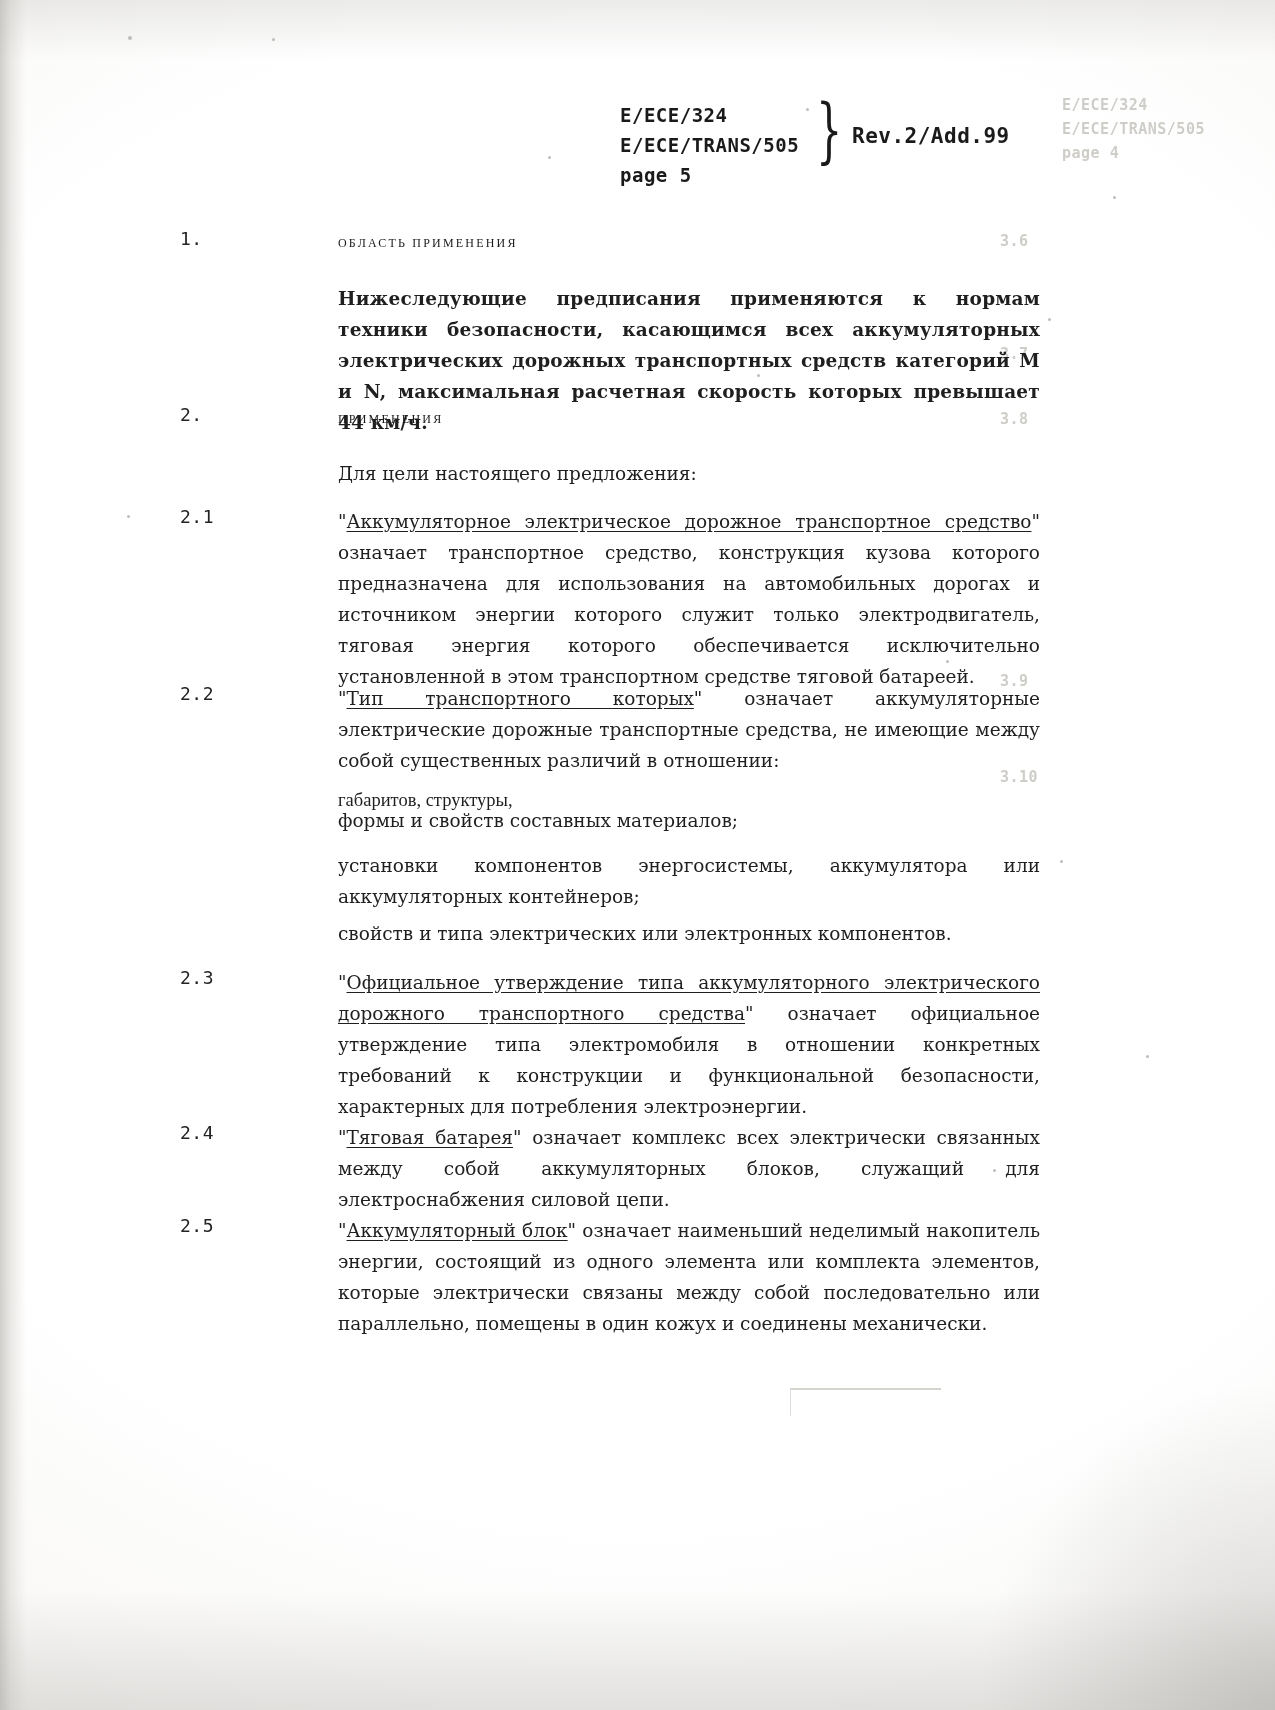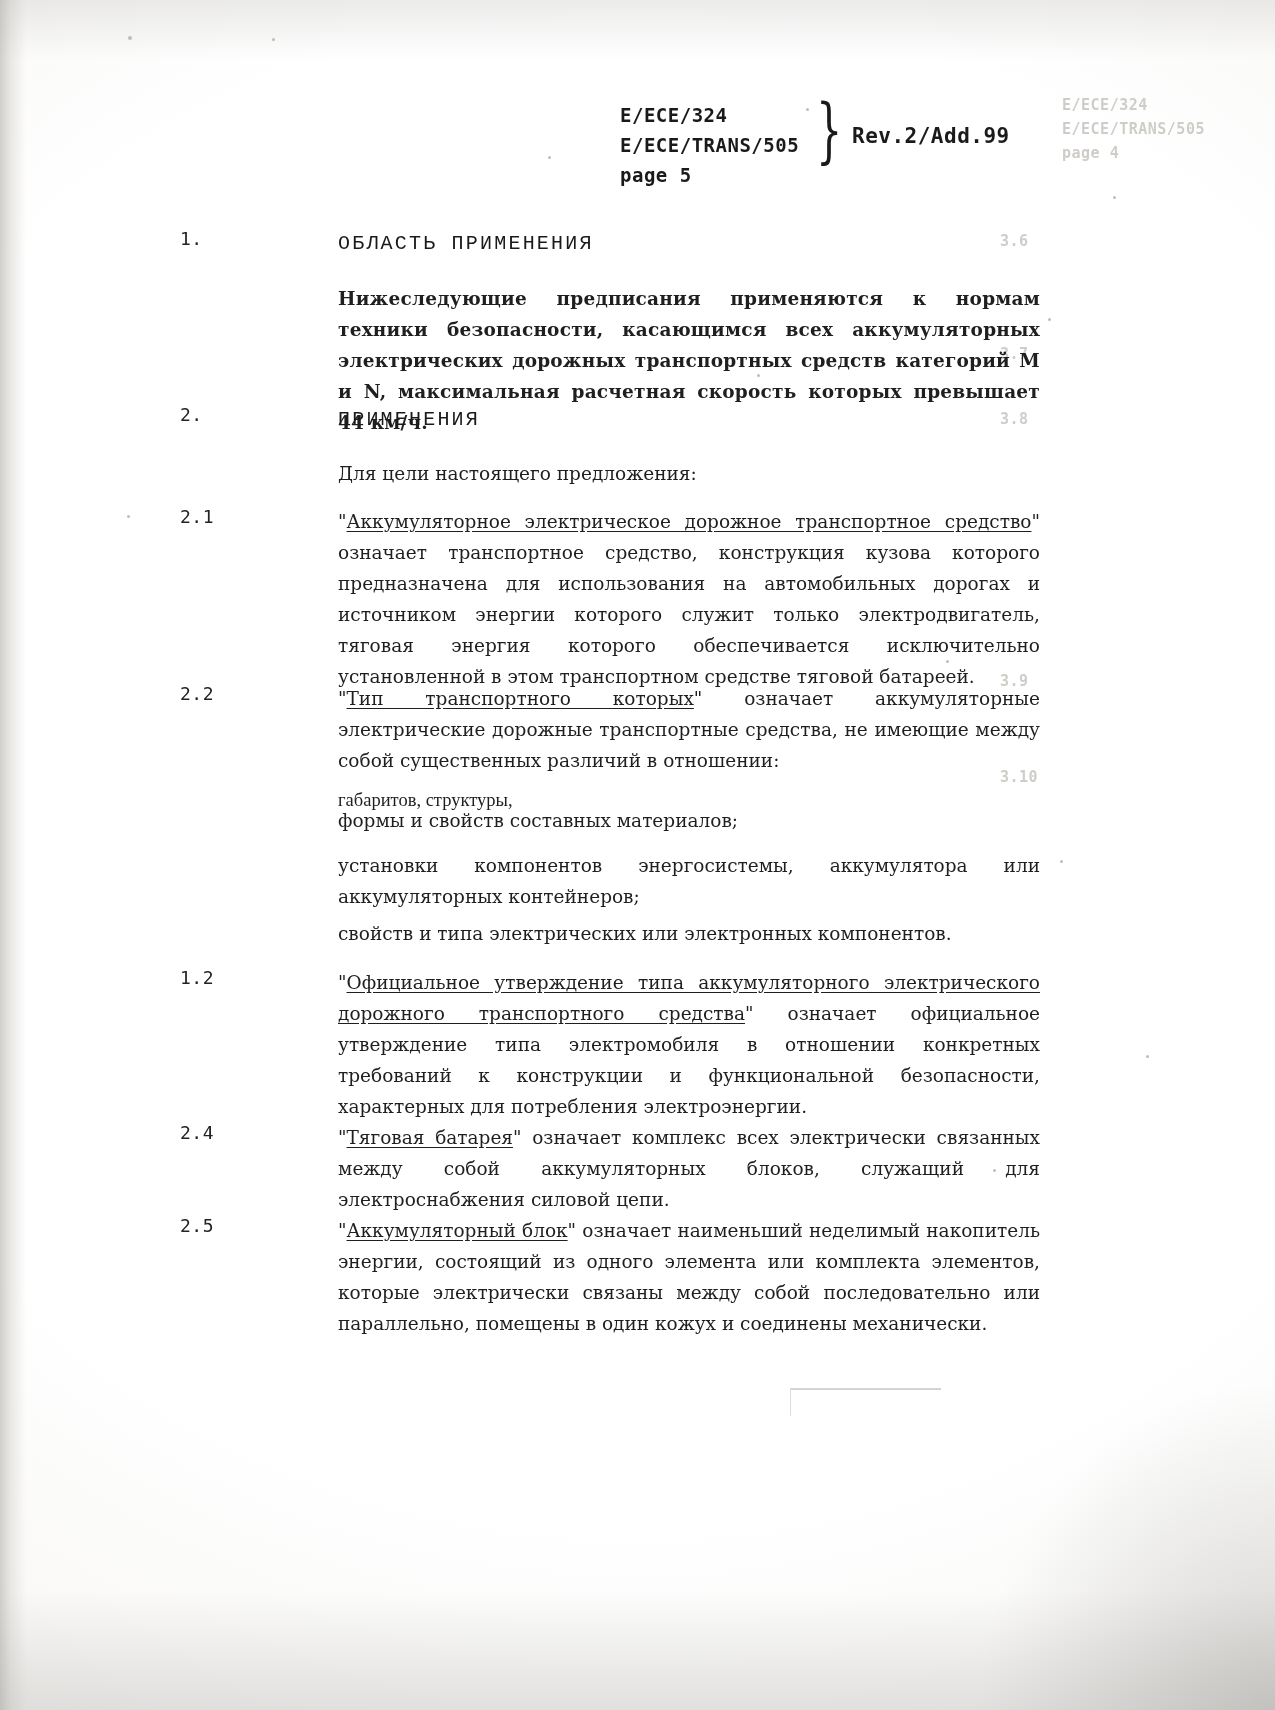--- a/index.html
+++ b/index.html
@@ -123,22 +123,22 @@
   .body {
     position: absolute;
     left: 338px;
     width: 702px;
     font-family: "DejaVu Serif", "Liberation Serif", serif;
     font-size: 18.5px;
     line-height: 31px;
     color: #1f1f1f;
   }
   .heading {
-    font-family: Liberation Mono, monospace;
-    font-size: 20px;
+    font-family: Liberation Serif, serif;
+    font-size: 12px;
     letter-spacing: 2.2px;
     font-weight: normal;
     color: #1a1a1a;
   }
   .bold-para {
     font-weight: bold;
     text-align: justify;
     letter-spacing: .2px;
   }
   .just {
@@ -252,21 +252,21 @@
       <div class="body">формы и свойств составных материалов;</div>
     </div>
     <div class="row" style="top:850px;">
       <div class="body just">установки компонентов энергосистемы, аккумулятора или аккумуляторных контейнеров;</div>
     </div>
     <div class="row" style="top:918px;">
       <div class="body">свойств и типа электрических или электронных компонентов.</div>
     </div>
 
     <div class="row" style="top:967px;">
-      <div class="num">1.2</div>
+      <div class="num">2.3</div>
       <div class="body just">"<u class="term">Официальное утверждение типа аккумуляторного электрического дорожного транспортного средства</u>"<span> означает официальное утверждение типа электромобиля в отношении конкретных требований к конструкции и функциональной безопасности, характерных для потребления электроэнергии.</span></div>
     </div>
 
     <div class="row" style="top:1122px;">
       <div class="num">2.4</div>
       <div class="body just">"<u class="term">Тяговая батарея</u>"<span> означает комплекс всех электрически связанных между собой аккумуляторных блоков, служащий для электроснабжения силовой цепи.</span></div>
     </div>
 
     <div class="row" style="top:1215px;">
       <div class="num">2.5</div>

